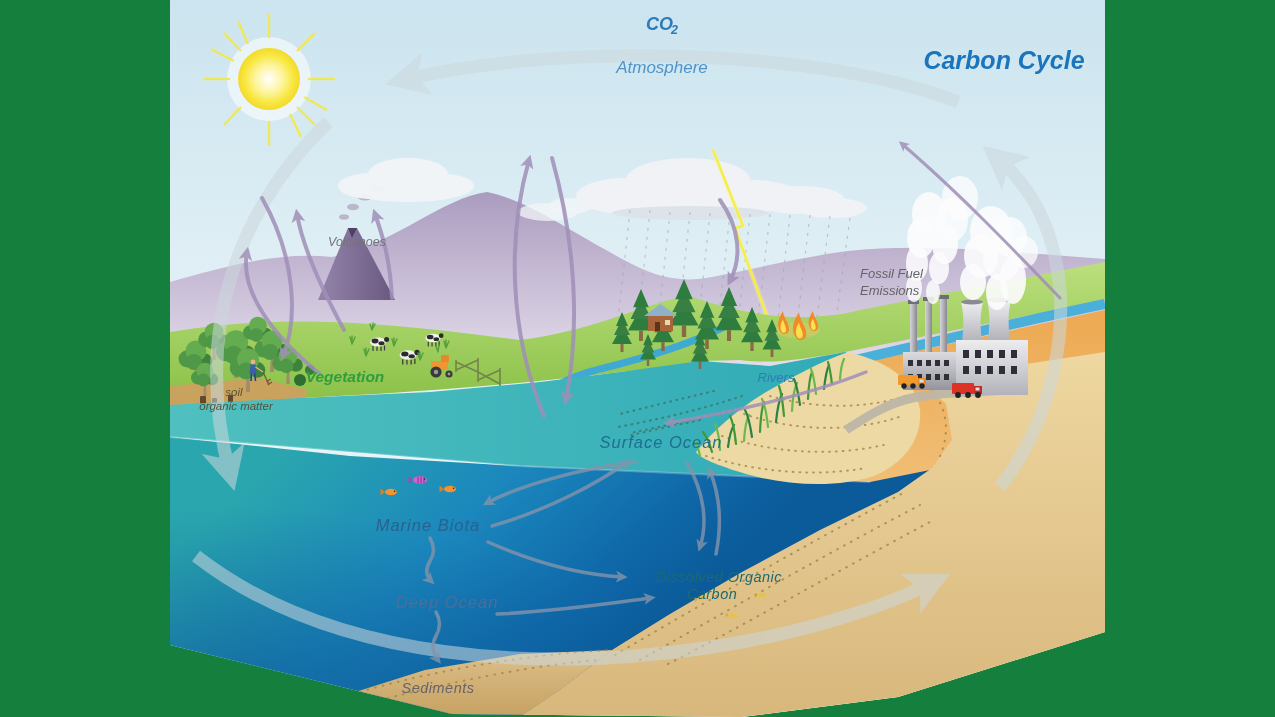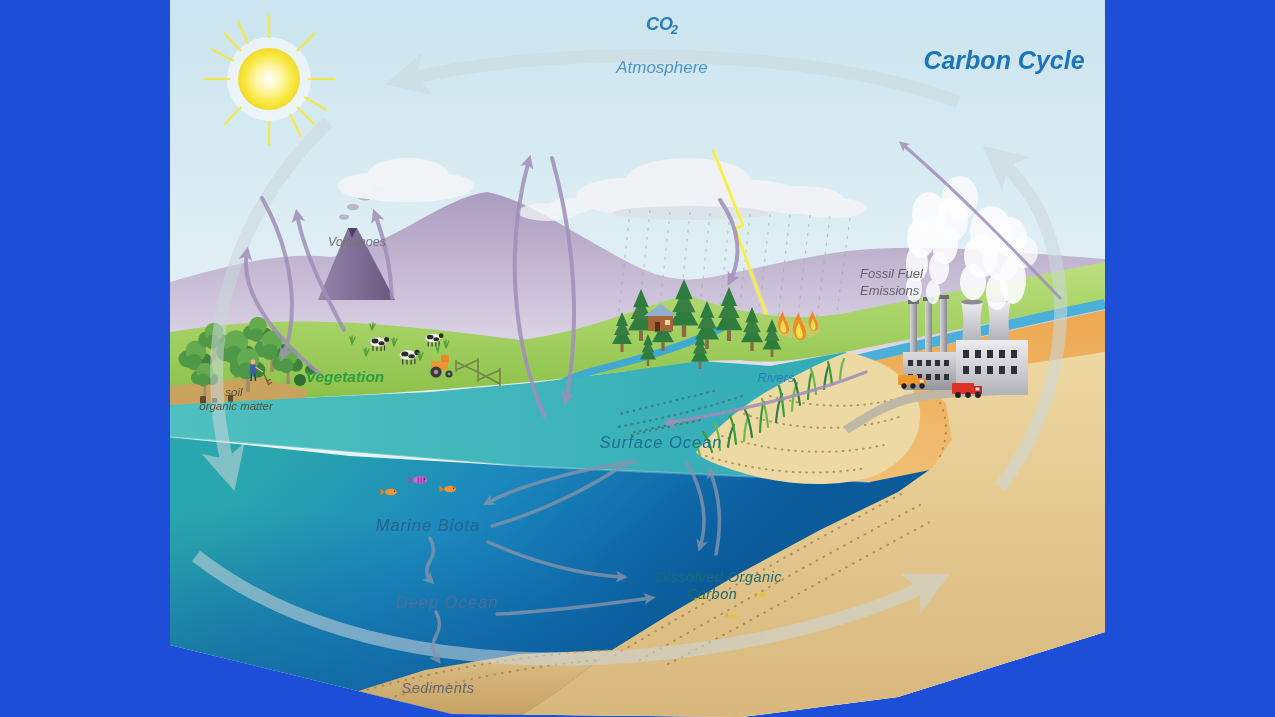--- a/index.html
+++ b/index.html
@@ -1,16 +1,16 @@
 <!DOCTYPE html>
 <html><head>
 <meta charset="utf-8">
 <style>
   html,body{margin:0;padding:0;background:#ffffff;}
-  .stage{position:relative;width:1275px;height:717px;background:#1d4ed8;overflow:hidden;
+  .stage{position:relative;width:1275px;height:717px;background:#15803d;overflow:hidden;
          font-family:"Liberation Sans","DejaVu Sans",sans-serif;}
   svg{display:block;}
   .lbl{font-family:"Liberation Sans","DejaVu Sans",sans-serif;font-style:italic;}
   .bold{font-weight:bold;}
 </style>
 </head>
 <body>
 
 <div class="stage">
 <svg width="1275" height="717" viewBox="0 0 1275 717">

